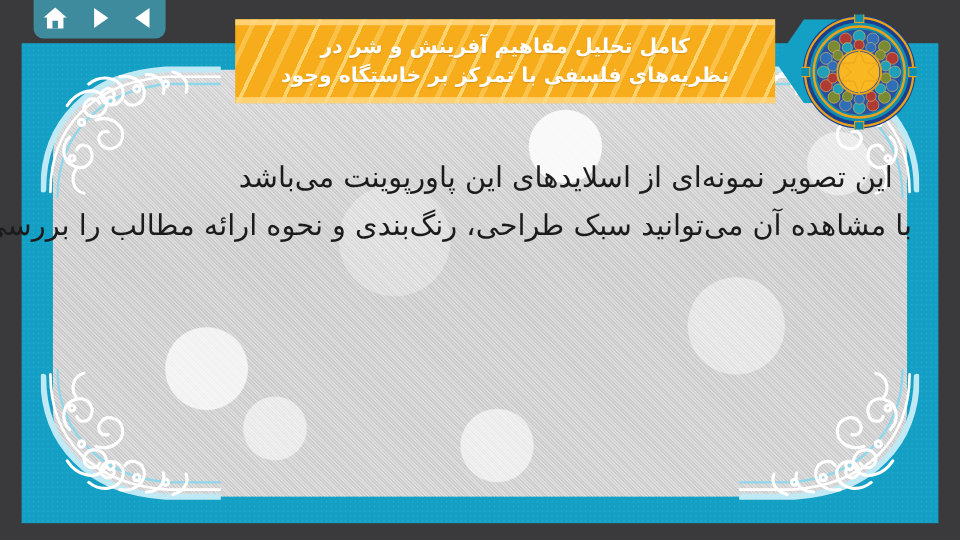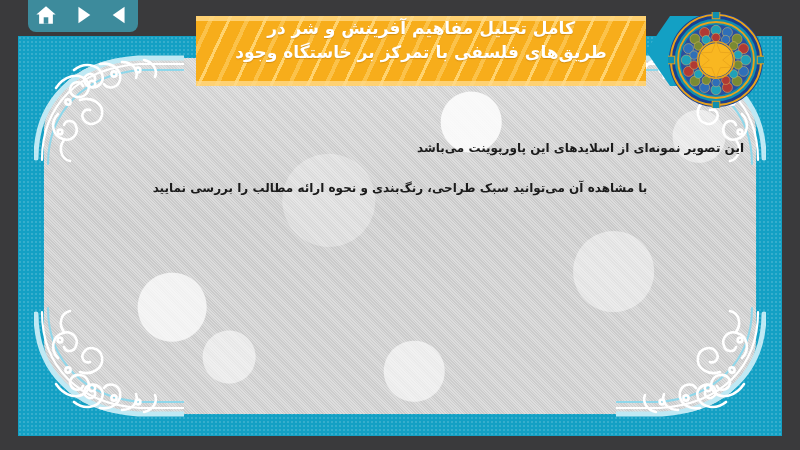--- a/index.html
+++ b/index.html
@@ -55,41 +55,41 @@
   .c-br{right:16px;bottom:12px;transform:scale(-1,-1);}
 
   
   .banner-wrap{position:absolute;left:196px;top:16px;height:70px;z-index:30;display:flex;align-items:stretch;}
   .banner-tail{width:80px;height:70px;position:relative;}
   .banner-body{
     position:relative;width:450px;height:70px;overflow:hidden;
     background:
       repeating-linear-gradient(115deg,
         #f7ad1b 0 13px, #fbc24a 13px 17px, #f7ad1b 17px 30px, #ffd36e 30px 33px);
-    display:flex;align-items:flex-start;justify-content:center;
+    display:flex;align-items:center;justify-content:center;
   }
   .banner-body::before,.banner-body::after{
     content:"";position:absolute;left:0;right:0;height:5px;background:#ffd98a;opacity:.8;}
   .banner-body::before{top:0;} .banner-body::after{bottom:0;}
   .title-text{
     position:relative;z-index:3;color:#ffffff;text-align:center;
     font-size:17px;line-height:24px;font-weight:600;letter-spacing:.2px;
     text-shadow:0 1px 1px rgba(150,90,0,.35);padding:0 10px;
     direction:rtl;
   }
 
   
   .medallion{position:absolute;left:668px;top:12px;width:96px;height:96px;z-index:35;}
 
   
   .body-text{
     position:absolute;left:40px;right:40px;top:128px;z-index:20;
     direction:rtl;text-align:center;color:#1b1b1b;
   }
-  .body-line{font-size:12px;line-height:40px;font-weight:700;white-space:nowrap;}
+  .body-line{font-size:24px;line-height:40px;font-weight:400;white-space:nowrap;}
   .body-line.l1{text-align:right;padding-right:16px;}
   .body-line.l2{text-align:center;}
   .body-line.l3{text-align:center;}
 </style>
 </head>
 <body>
 
 <div class="stage">
 
   <div class="navbar">
@@ -202,21 +202,21 @@
 
   <div class="banner-wrap">
     <div class="banner-tail">
       <svg width="80" height="70" viewBox="0 0 80 70">
         <polygon points="80,0 24,0 0,35 24,70 80,70" fill="#13a0c4"></polygon>
       </svg>
     </div>
     <div class="banner-body">
       <div class="title-text">
         <div>کامل تحلیل مفاهیم آفرینش و شر در</div>
-        <div>طریق‌های فلسفی با تمرکز بر خاستگاه وجود</div>
+        <div>نظریه‌های فلسفی با تمرکز بر خاستگاه وجود</div>
       </div>
     </div>
   </div>
 
   <svg class="medallion" viewBox="0 0 100 100">
     <circle cx="50" cy="50" r="49" fill="#1a3f8f"></circle>
     <circle cx="50" cy="50" r="47" fill="none" stroke="#e8a21c" stroke-width="2"></circle>
     <circle cx="50" cy="50" r="43" fill="#0f8fae"></circle>
     <circle cx="50" cy="50" r="39.5" fill="none" stroke="#e8a21c" stroke-width="2"></circle>
     <circle cx="50" cy="50" r="37" fill="#2a4f9e"></circle>

